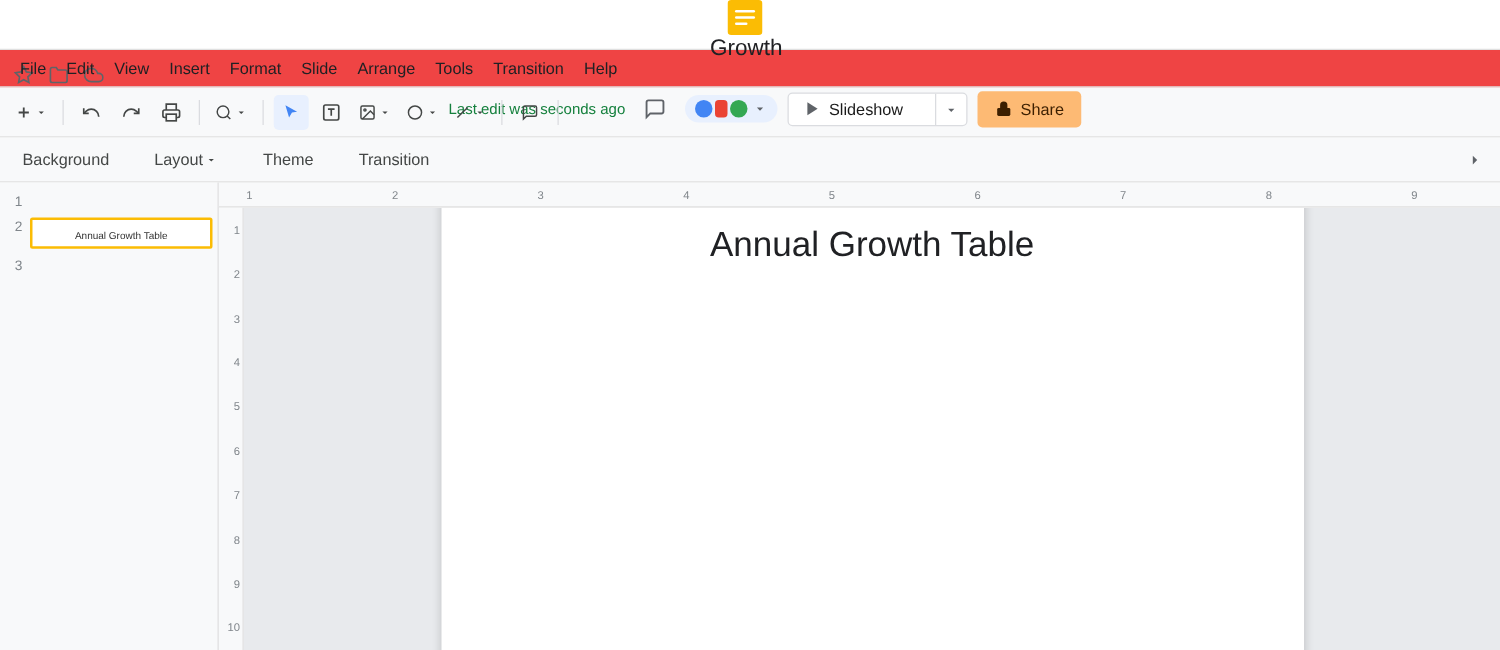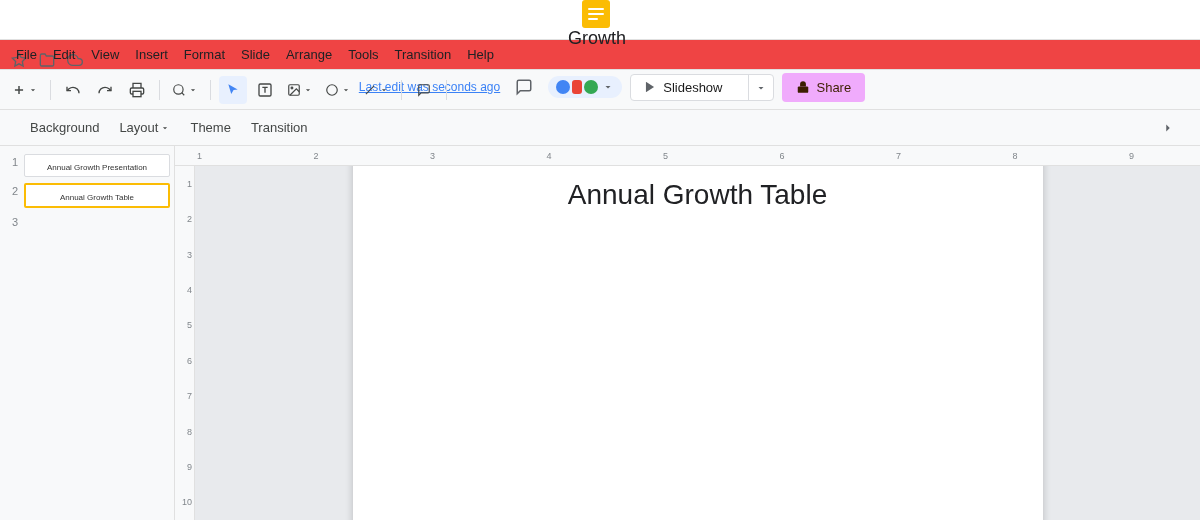--- a/index.html
+++ b/index.html
@@ -45,53 +45,53 @@
     #slideshow-btn {
       display: flex; align-items: center; gap: 14px; background: #fff; border: 1px solid #dadce0; border-radius: 4px; cursor: pointer; overflow: hidden;
     }
     #slideshow-main {
       display: flex; align-items: center; gap: 6px; padding: 5px 12px; font-size: 13px; color: #1a1a1a;
     }
     #slideshow-arrow {
       padding: 5px 6px; border-left: 1px solid #dadce0; color: #5f6368;
     }
     #share-btn {
-      display: flex; align-items: center; gap: 6px; background: #f0abfc; border-radius: 4px; padding: 7px 14px; cursor: pointer; font-size: 13px; font-weight: 500; color: #3c1f00;
+      display: flex; align-items: center; gap: 6px; background: #fdba74; border-radius: 4px; padding: 7px 14px; cursor: pointer; font-size: 13px; font-weight: 500; color: #3c1f00;
     }
 
     
     #menu-bar {
       display: flex; align-items: center; height: 30px; background: #ef4444; padding: 0 8px;
       border-bottom: 1px solid #e0e0e0;
     }
     .menu-item {
       padding: 4px 8px; cursor: pointer; border-radius: 4px; color: #202124; font-size: 13px;
     }
     #last-edit {
-      margin-left: 24px; color: #3b82f6; font-size: 12px; text-decoration: underline;
+      margin-left: 24px; color: #15803d; font-size: 12px;
     }
 
     
     #toolbar {
       display: flex; align-items: center; height: 40px; background: #f8f9fa; padding: 0 8px; border-bottom: 1px solid #e0e0e0; gap: 4px;
     }
     .toolbar-btn {
       width: 28px; height: 28px; display: flex; align-items: center; justify-content: center;
       border-radius: 4px; cursor: pointer; color: #444746; font-size: 13px; border: none; background: transparent;
     }
     .toolbar-separator {
       width: 1px; height: 20px; background: #dadce0; margin: 0 4px;
     }
     .toolbar-dropdown {
       display: flex; align-items: center; padding: 0 4px; height: 28px; border-radius: 4px; cursor: pointer; color: #444746; gap: 2px;
     }
 
     
     #slide-toolbar {
-      display: flex; align-items: center; height: 36px; background: #f8f9fa; padding: 0 20px; border-bottom: 1px solid #e0e0e0; gap: 0;
+      display: flex; align-items: center; height: 36px; background: #f8f9fa; padding: 0 8px; border-bottom: 1px solid #e0e0e0; gap: 16px;
     }
     .slide-btn {
       padding: 4px 10px; border-radius: 4px; cursor: pointer; font-size: 13px; color: #444746; border: none; background: transparent;
     }
     .slide-btn-dropdown {
       display: flex; align-items: center; gap: 2px; padding: 4px 10px; border-radius: 4px; cursor: pointer; font-size: 13px; color: #444746;
     }
     #toolbar-scroll-right {
       margin-left: auto; width: 24px; height: 24px; display: flex; align-items: center; justify-content: center; cursor: pointer; color: #5f6368;
     }
@@ -369,23 +369,20 @@
       </svg>
   </div>
 </div>
 
 <div id="main-layout">
 
   <div id="slide-panel">
 
     <div class="slide-item">
       <span class="slide-number">1</span>
-      <div class="slide-thumb">
-        <div class="slide-thumb-title">Annual Growth Presentation</div>
-      </div>
     </div>
 
     <div class="slide-item">
       <span class="slide-number">2</span>
       <div class="slide-thumb active">
         <div class="slide-thumb-title">Annual Growth Table</div>
       </div>
     </div>
 
     <div class="slide-item">

